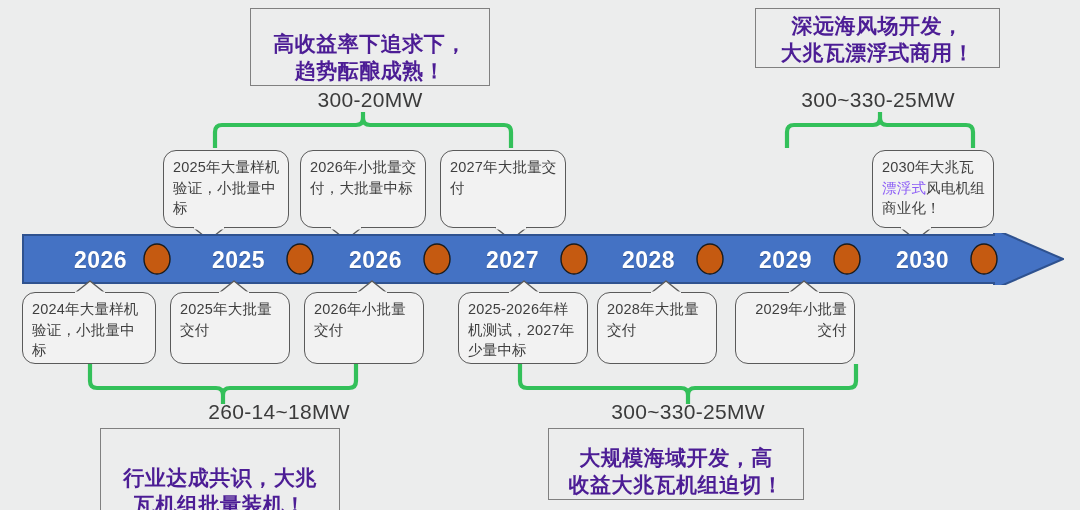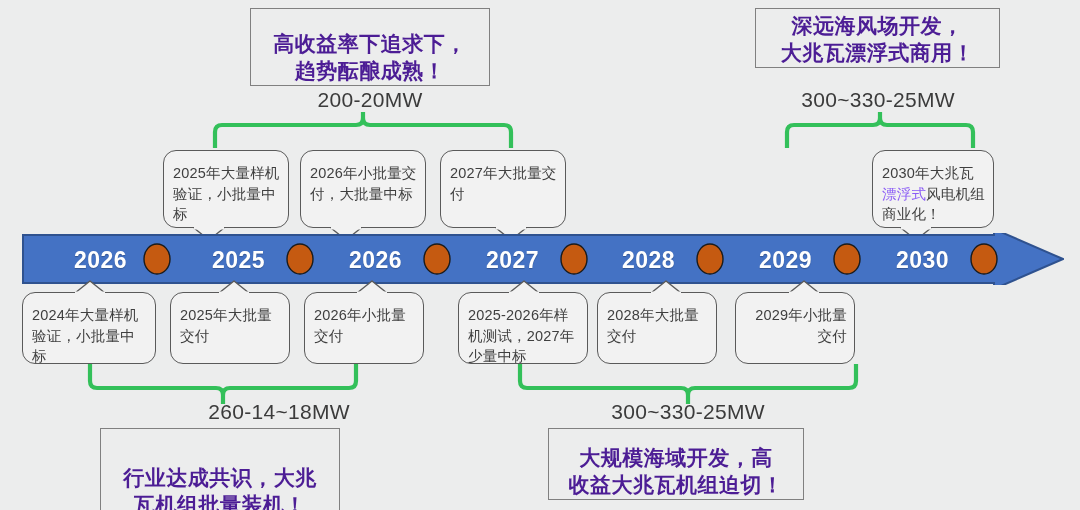--- a/index.html
+++ b/index.html
@@ -46,21 +46,21 @@
   .bubble .bbody{
     position:absolute;left:0;top:0;right:0;bottom:0;
     background:#f2f2f2;
     border:1.4px solid #5a5a5a;
     border-radius:13px;
     box-sizing:border-box;
   }
   .bubble .btext{
     position:absolute;left:0;top:0;right:0;bottom:0;
     box-sizing:border-box;
-    padding:13px 8px 4px 10px;
+    padding:7px 8px 4px 10px;
     font-size:14.5px;
     line-height:1.42;
     color:#3f3f3f;
     letter-spacing:.2px;
   }
   .bubble .btext em{font-style:normal;color:#8b5cf6;}
   .bubble .tail{
     position:absolute;
     width:30px;height:13px;
     overflow:visible;
@@ -86,21 +86,21 @@
 <body>
 
 <div id="stage">
 
   <div class="callout" style="left:250px;top:8px;width:240px;height:78px;">
     <div>
       <span>高收益率下追求下，</span>
       <span>趋势酝酿成熟！</span>
     </div>
   </div>
-  <div class="mw-label" style="left:250px;top:88px;width:240px;">200-20MW</div>
+  <div class="mw-label" style="left:250px;top:88px;width:240px;">300-20MW</div>
 
   <div class="bracket" style="left:213px;top:112px;width:300px;height:36px;">
     <svg width="300" height="36" viewBox="0 0 300 36">
       <path d="M2,36 L2,20 Q2,13 9,13 L143,13 Q150,13 150,6 L150,0
                M150,0 L150,6 Q150,13 157,13 L291,13 Q298,13 298,20 L298,36" fill="none" stroke="#33C05A" stroke-width="4.2" stroke-linecap="butt" stroke-linejoin="round"></path>
     </svg>
   </div>
 
   <div class="callout" style="left:755px;top:8px;width:245px;height:60px;">
     <div>

